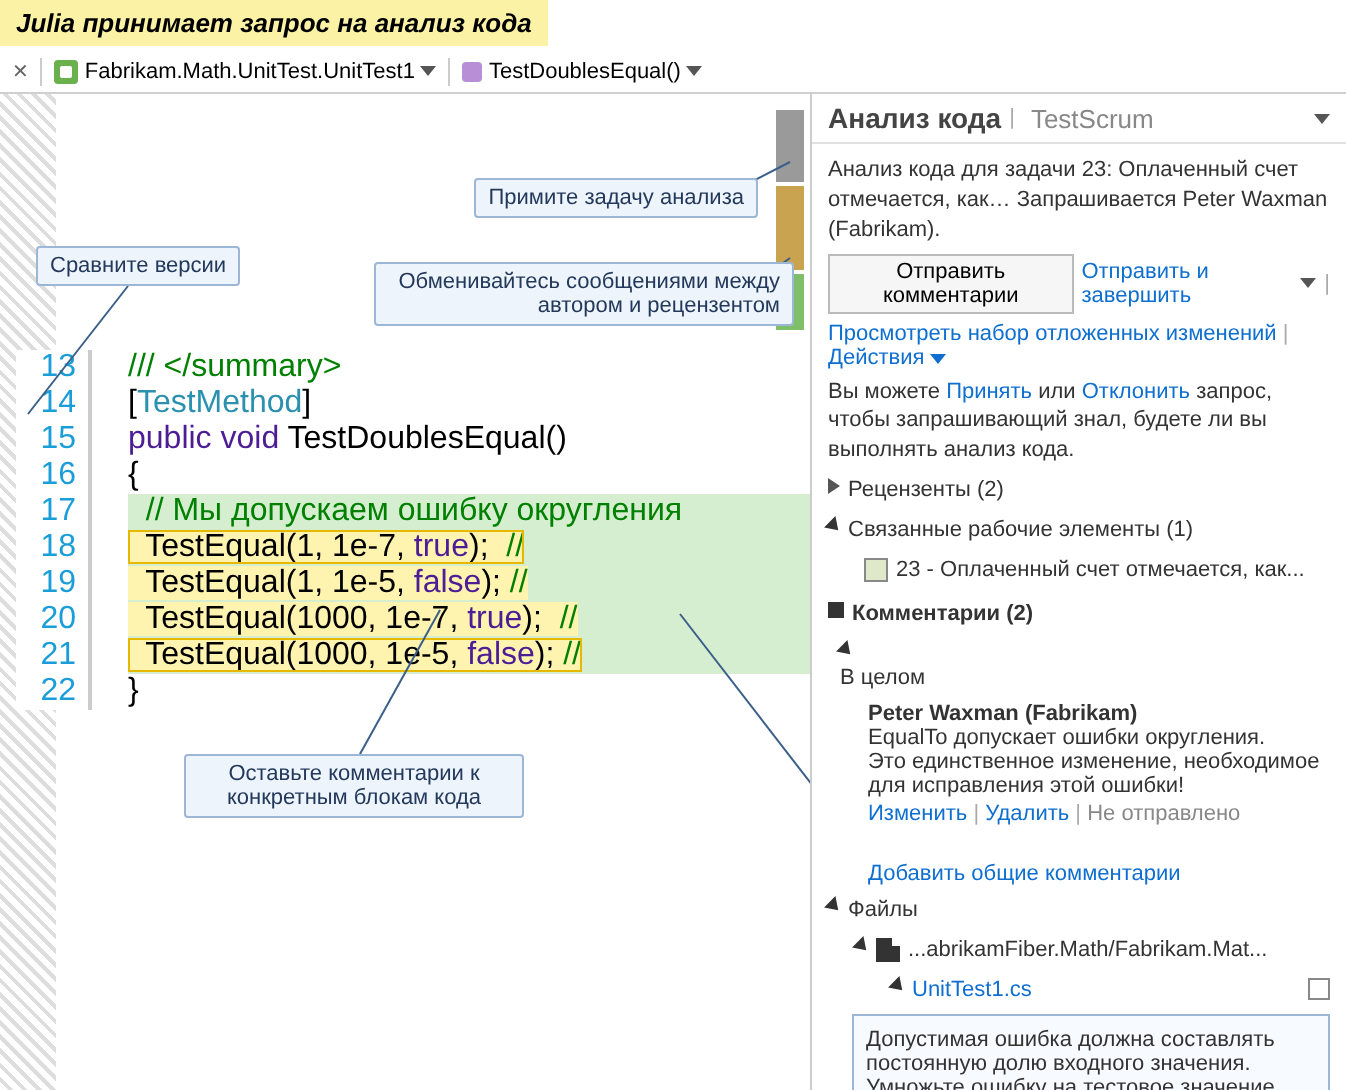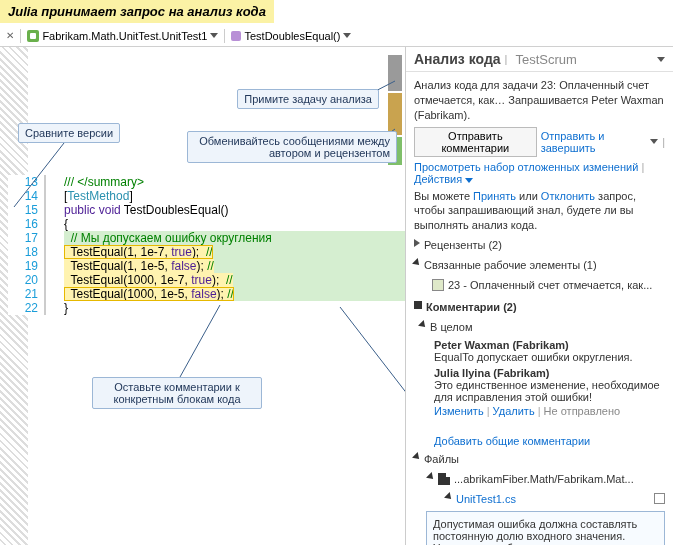--- a/index.html
+++ b/index.html
@@ -29,21 +29,21 @@
   .btn { border: 1px solid #bbb; background: #f6f6f6; padding: 2px 6px; font-size: 11px; }
   .btn-row { display: flex; align-items: center; gap: 4px; margin: 4px 0 6px; }
   .linklike { color: #0e6fd0; cursor: pointer; }
   .sep-pipe { color: #aaa; }
   
   .tree-row { display: flex; align-items: flex-start; gap: 4px; padding: 2px 0; }
   .tri { display: inline-block; width: 0; height: 0; border-top: 4px solid transparent; border-bottom: 4px solid transparent; border-left: 6px solid #555; }
   .tri.open { transform: rotate(45deg); }
   .tri.solid { border-left-color: #333; }
   
-  .code-grid { display: grid; grid-template-columns: 36px auto 18px 1fr; font-family: Consolas, monospace; font-size: 12px; margin-left: 8px; position: relative; z-index: 2; }
+  .code-grid { display: grid; grid-template-columns: 36px auto 18px 1fr; font-family: Consolas, monospace; font-size: 16px; margin-left: 8px; position: relative; z-index: 2; }
   .gut { color: #1a9dd9; text-align: right; padding-right: 6px; background: #fff; white-space: pre; }
   .gut2 { border-left: 1px solid #ccc; border-right: 1px solid #ccc; background: #fff; }
   
   .bar { position: absolute; left: 0; top: 0; bottom: 0; width: 28px; background: repeating-linear-gradient(45deg,#ddd 0 2px,#fff 2px 5px); z-index:1; }
   
   .code-line { white-space: pre; }
   .kw { color: #4c1d95; }
   .com { color: #008000; }
   .attr { color: #2b91af; }
   
@@ -194,29 +194,28 @@
       </div>
       <div class="tree-row" style="padding-left:18px;">
         <span style="display:inline-block;width:12px;height:12px;border:1px solid #888;background:#dfe9c9;"></span>
         <span>23 - Оплаченный счет отмечается, как...</span>
       </div>
 
       <div class="tree-row" style="margin-top:6px;">
         <span style="width:8px;height:8px;background:#333;display:inline-block;"></span>
         <b>Комментарии (2)</b>
       </div>
-      <div class="tree-row" style="padding-left:6px;">
+      <div class="tree-row" style="padding-left:6px;flex-direction:column;">
         <span class="tri open solid"></span>
         <span>В целом</span>
       </div>
 
       <div style="padding-left:20px;">
         <div><b>Peter Waxman (Fabrikam)</b></div>
         <div>EqualTo допускает ошибки округления.</div>
-        <div style="margin-top:4px;"><b>Julia Ilyina (Fabrikam)</b></div>
         <div>Это единственное изменение, необходимое для исправления этой ошибки!</div>
         <div style="margin-top:2px;">
           <span class="linklike">Изменить</span>
           <span class="sep-pipe"> | </span>
           <span class="linklike">Удалить</span>
           <span class="sep-pipe"> | </span>
           <span class="muted">Не отправлено</span>
         </div>
         <div class="linklike" style="margin-top:18px;">Добавить общие комментарии</div>
       </div>

